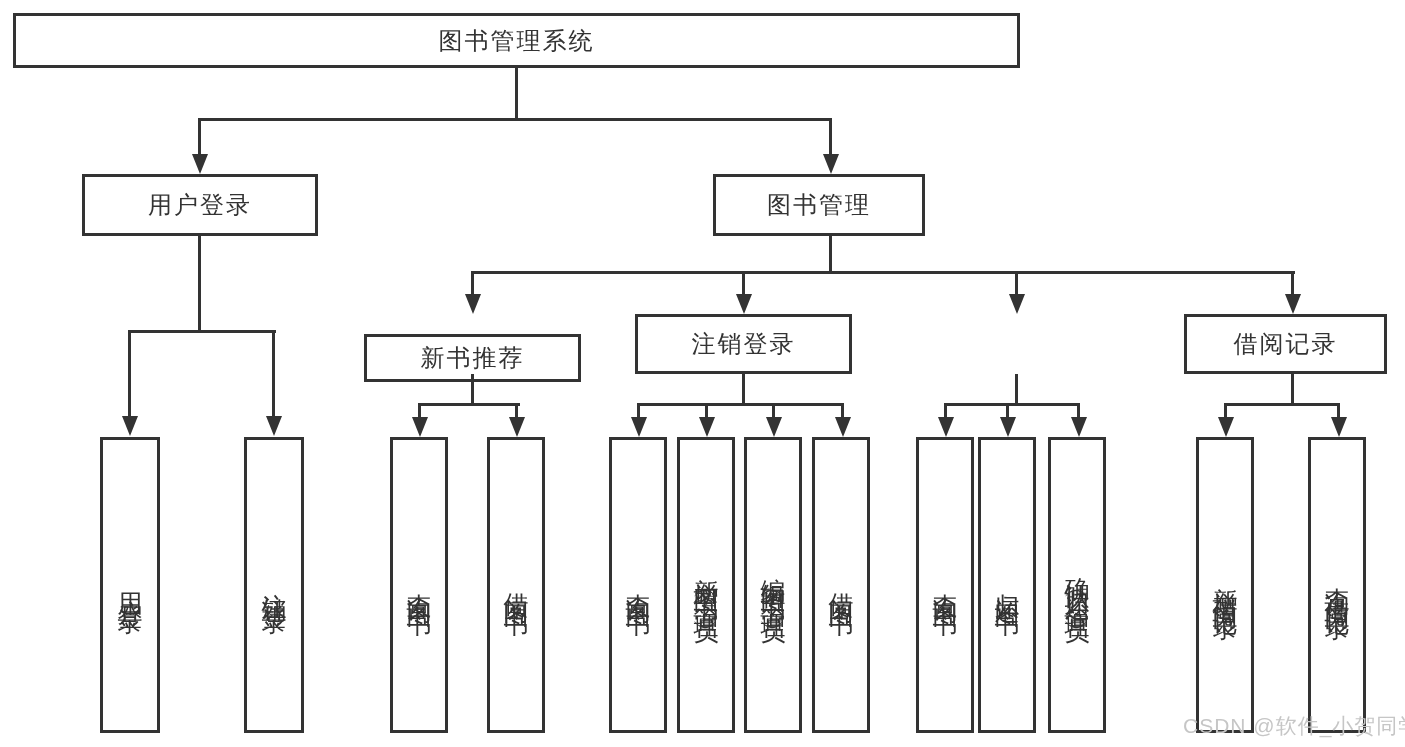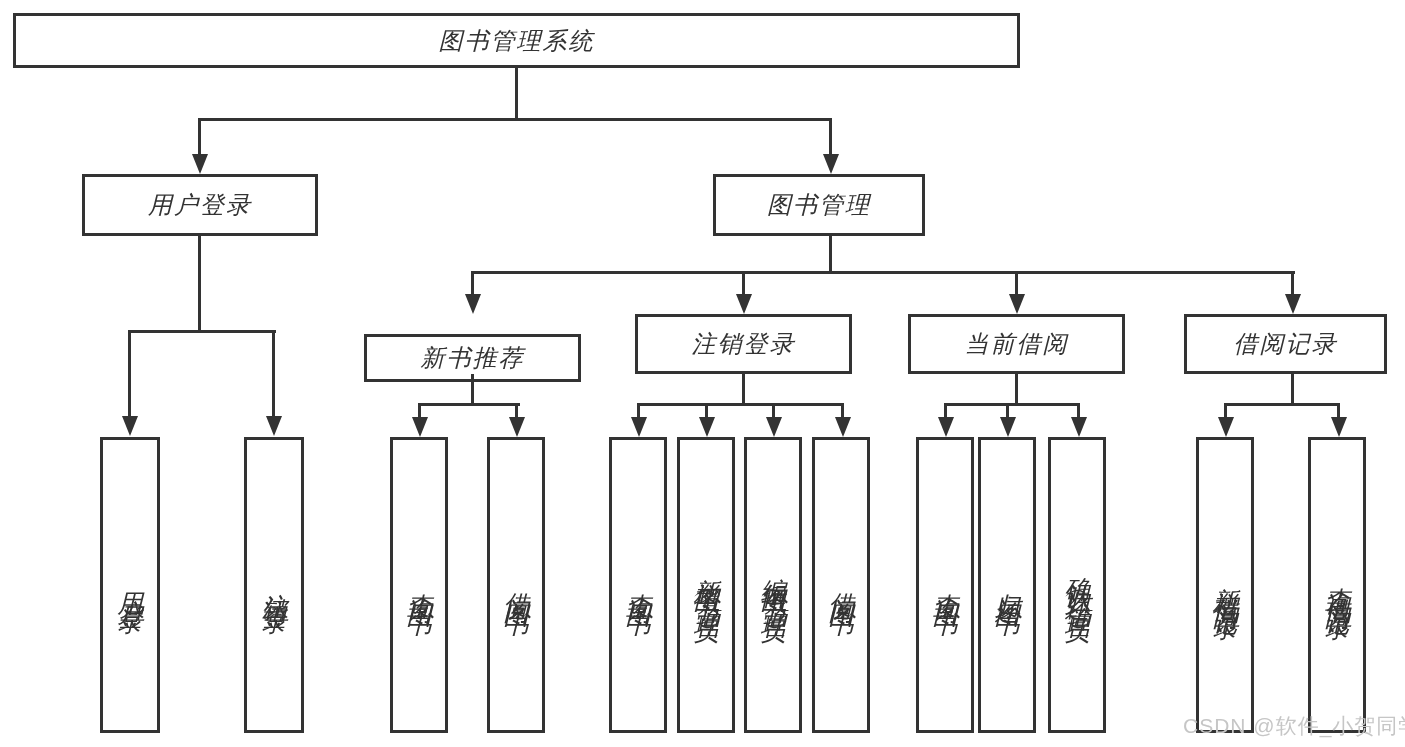--- a/index.html
+++ b/index.html
@@ -23,21 +23,20 @@
     box-sizing: border-box;
     border: 3px solid var(--line);
     background: var(--background);
     display: flex;
     align-items: center;
     justify-content: center;
     font-size: 24px;
     letter-spacing: 2px;
     color: var(--text);
     text-align: center;
-    font-style: italic;
   }
   .box.vert {
     writing-mode: vertical-rl;
     text-orientation: mixed;
     font-size: 25px;
     letter-spacing: 6px;
     line-height: 1;
     padding: 6px 0;
   }
   .hline { position: absolute; height: 3px; background: var(--line); }
@@ -90,21 +89,20 @@
   <div class="arrow" style="left:465px; top:294px;"></div>
   <div class="vline" style="left:742px; top:271px; height:24px;"></div>
   <div class="arrow" style="left:736px; top:294px;"></div>
   <div class="vline" style="left:1015px; top:271px; height:24px;"></div>
   <div class="arrow" style="left:1009px; top:294px;"></div>
   <div class="vline" style="left:1291px; top:271px; height:24px;"></div>
   <div class="arrow" style="left:1285px; top:294px;"></div>
 
   <div class="box" style="left:364px; top:314px; width:217px; height:48px;margin-top:20px;">新书推荐</div>
   <div class="box" style="left:635px; top:314px; width:217px; height:60px;">注销登录</div>
-  <div class="box" style="left:908px; top:314px; width:217px; height:60px;">当前借阅</div>
   <div class="box" style="left:1184px; top:314px; width:203px; height:60px;">借阅记录</div>
 
   <div class="vline" style="left:471px; top:374px; height:31px;"></div>
   <div class="hline" style="left:418px; top:403px; width:102px;"></div>
   <div class="vline" style="left:418px; top:403px; height:15px;"></div>
   <div class="arrow" style="left:412px; top:417px;"></div>
   <div class="vline" style="left:515px; top:403px; height:15px;"></div>
   <div class="arrow" style="left:509px; top:417px;"></div>
 
   <div class="vline" style="left:742px; top:374px; height:31px;"></div>

